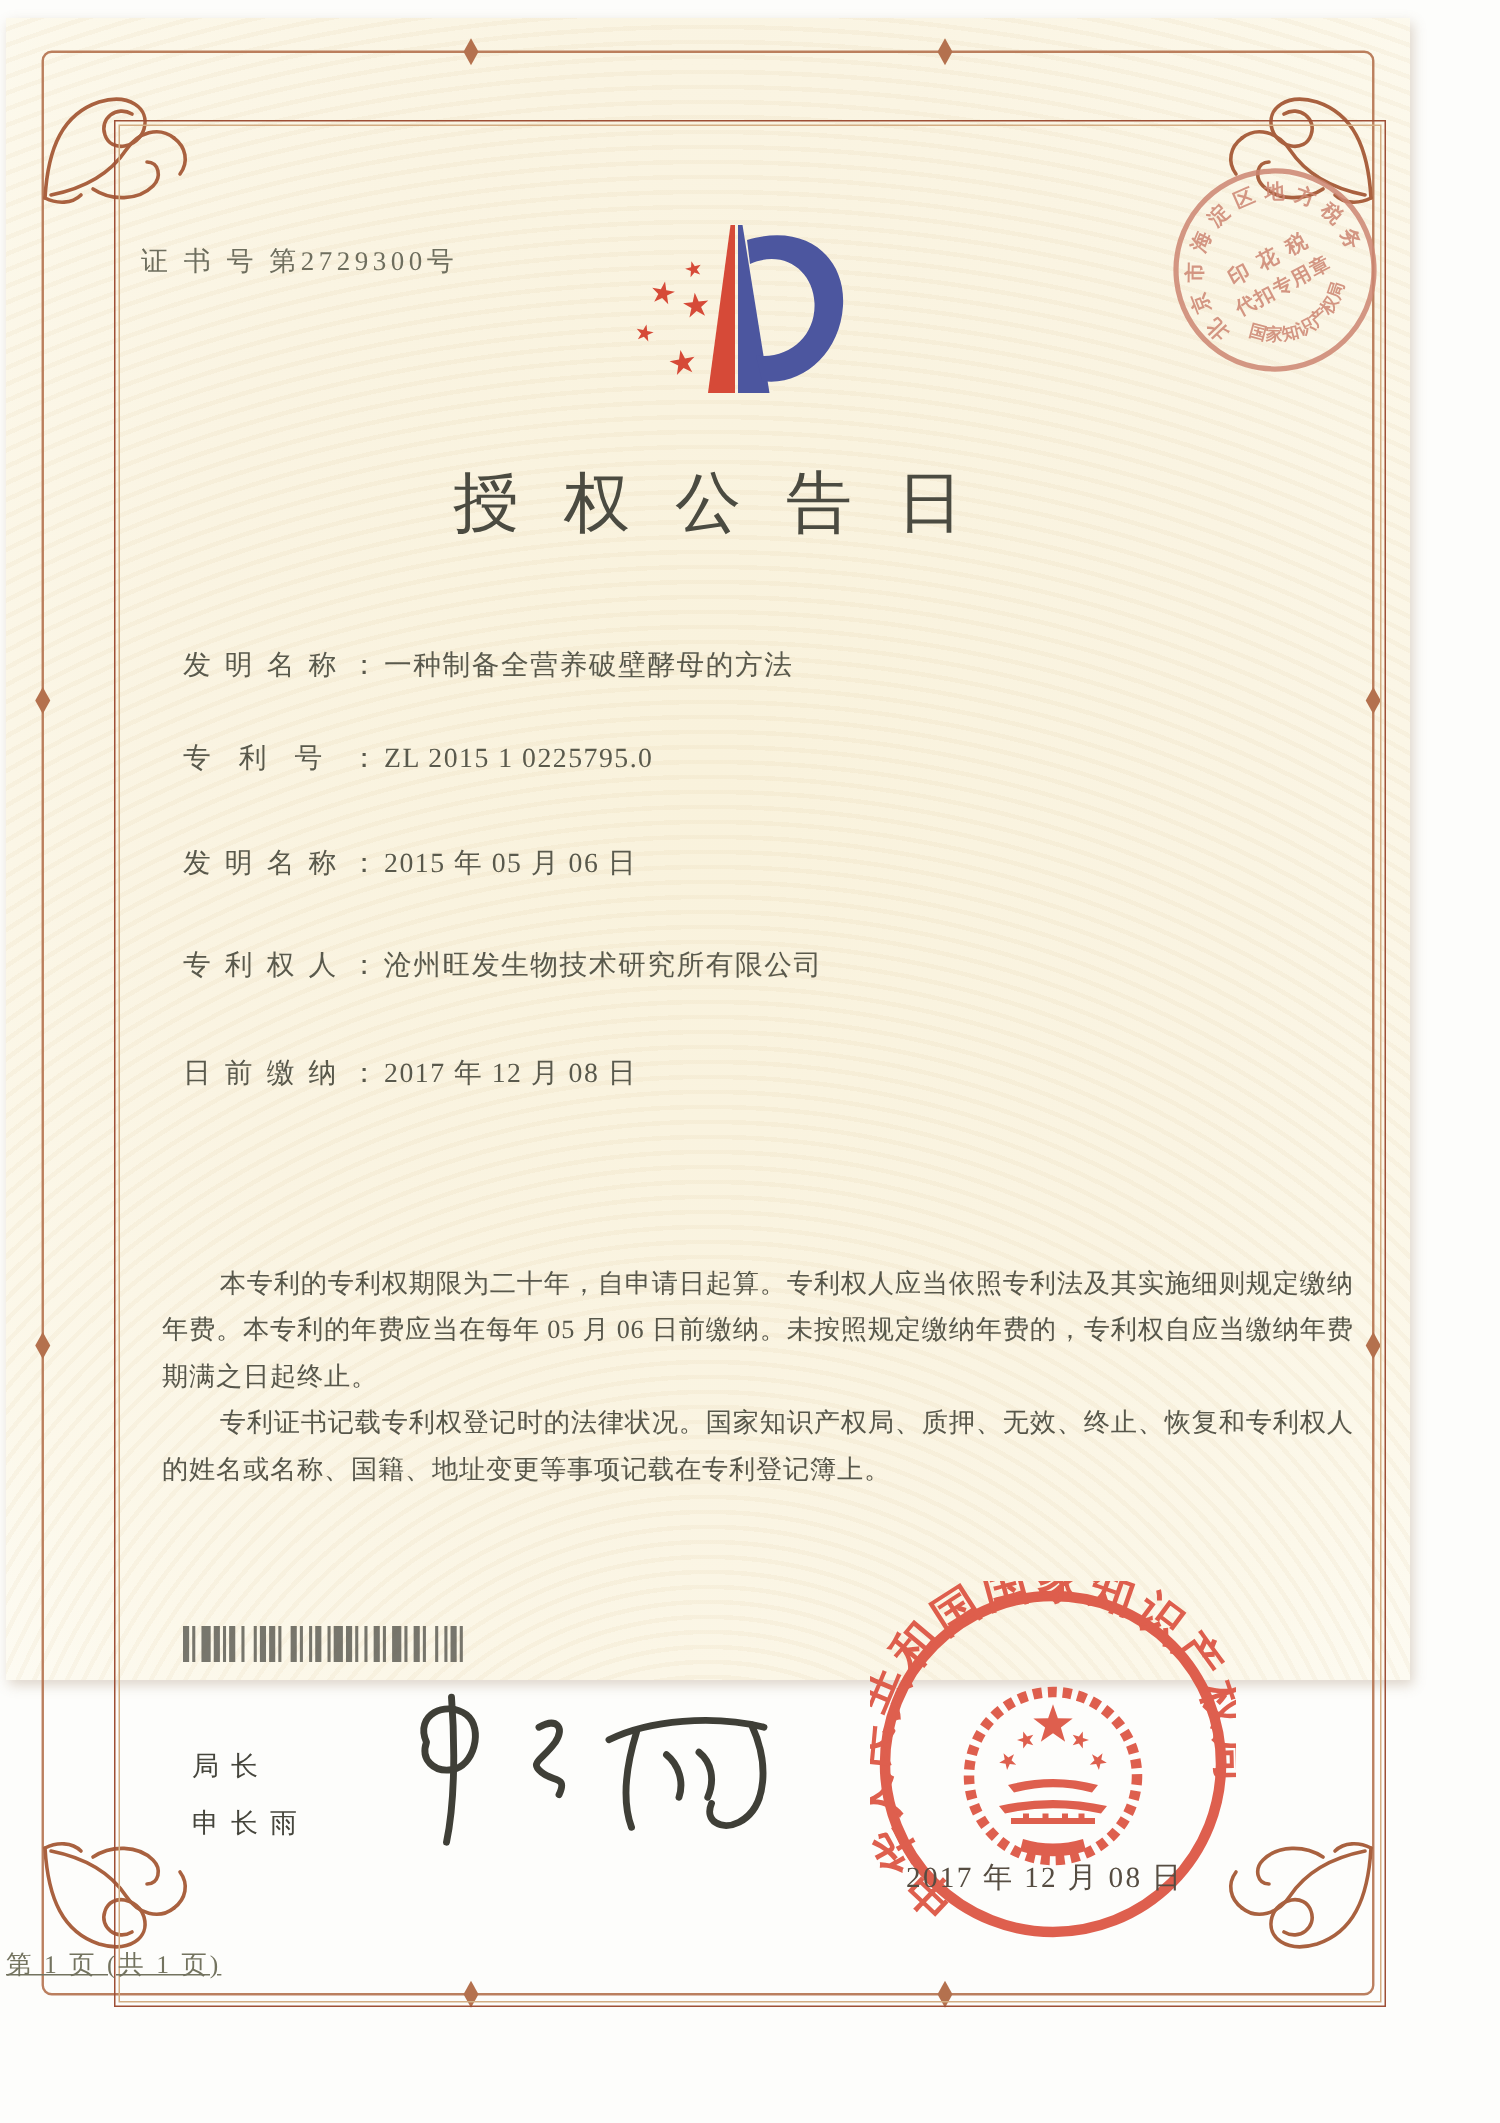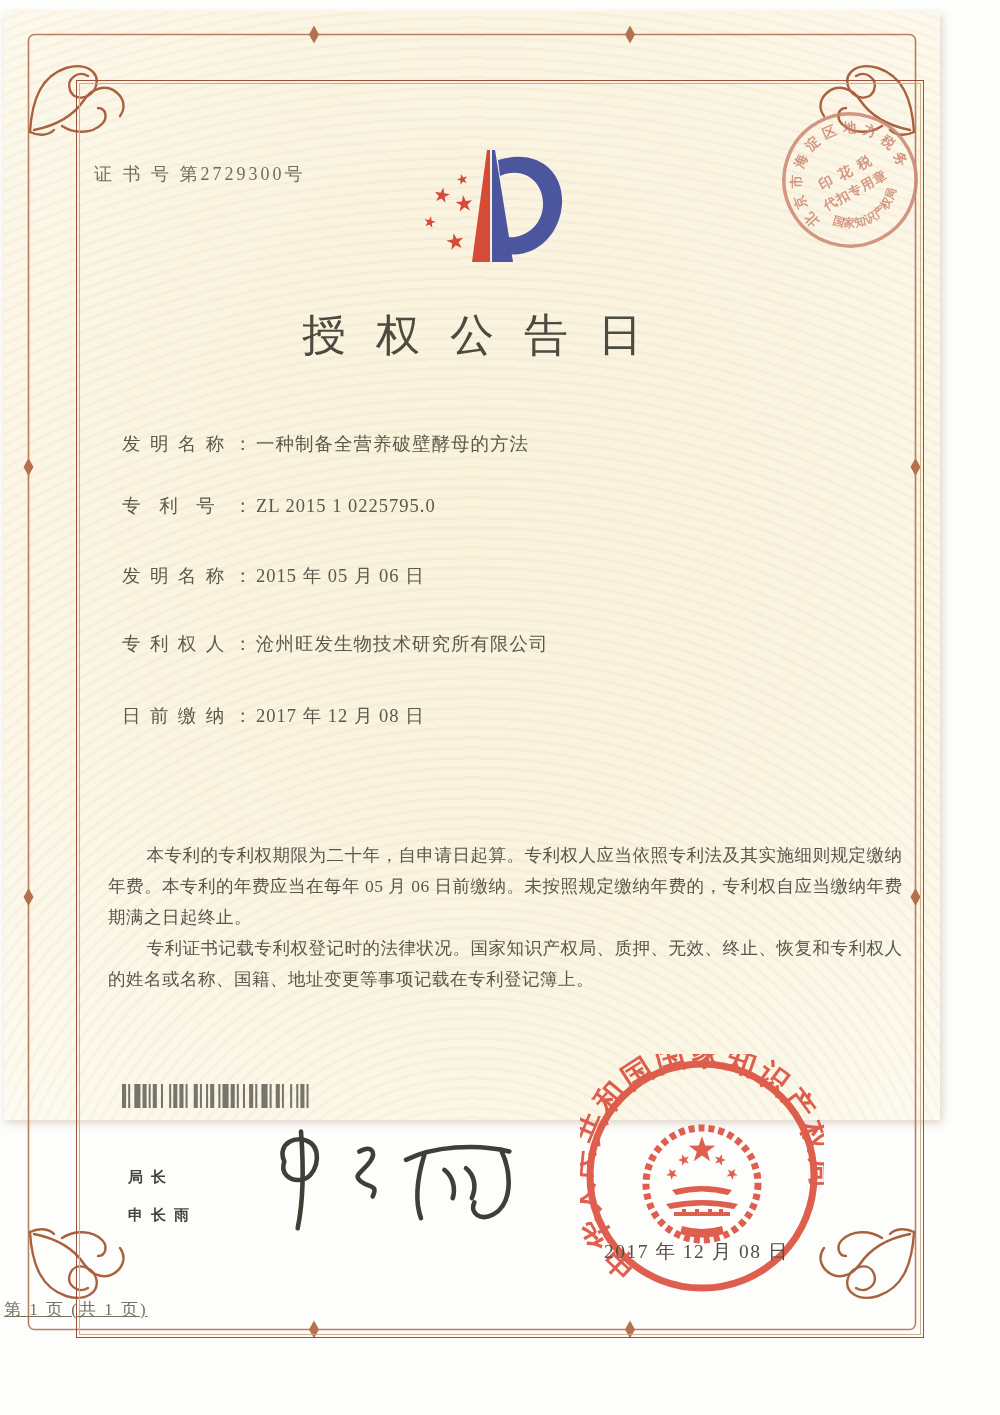--- a/index.html
+++ b/index.html
@@ -47,21 +47,21 @@
   .fvalue2{padding-left:134px;letter-spacing:1px;line-height:30px;}
   .mb1{margin-bottom:34px;} .mb2{margin-bottom:14px;} .mb3{margin-bottom:42px;}
   .mb4{margin-bottom:40px;} .mb5{margin-bottom:44px;}
   .paras{
     position:absolute;left:104px;top:828px;width:796px;
     font-size:17.5px;line-height:31px;color:#57574b;letter-spacing:.5px;
   }
   .paras p{margin:0;text-indent:2.2em;}
   .barcode{position:absolute;left:118px;top:1072px;width:252px;height:24px;opacity:.78;}
   .director{position:absolute;left:124px;top:1146px;color:#45453c;}
-  .director div{font-size:15px;font-weight:700;letter-spacing:8px;line-height:38px;}
+  .director div{font-size:18px;font-weight:400;letter-spacing:8px;line-height:38px;}
   .signature{position:absolute;left:262px;top:1102px;width:250px;height:150px;}
   .seal{position:absolute;left:576px;top:1042px;width:244px;height:244px;opacity:.92;}
   .seal-date{
     position:absolute;left:600px;top:1226px;font-size:19.5px;color:#564d42;
     letter-spacing:1.5px;z-index:3;
   }
   .footer{
     position:absolute;left:0;right:80px;top:1286px;
     font-size:17px;color:#73735f;letter-spacing:2px;text-decoration:underline;
   }

